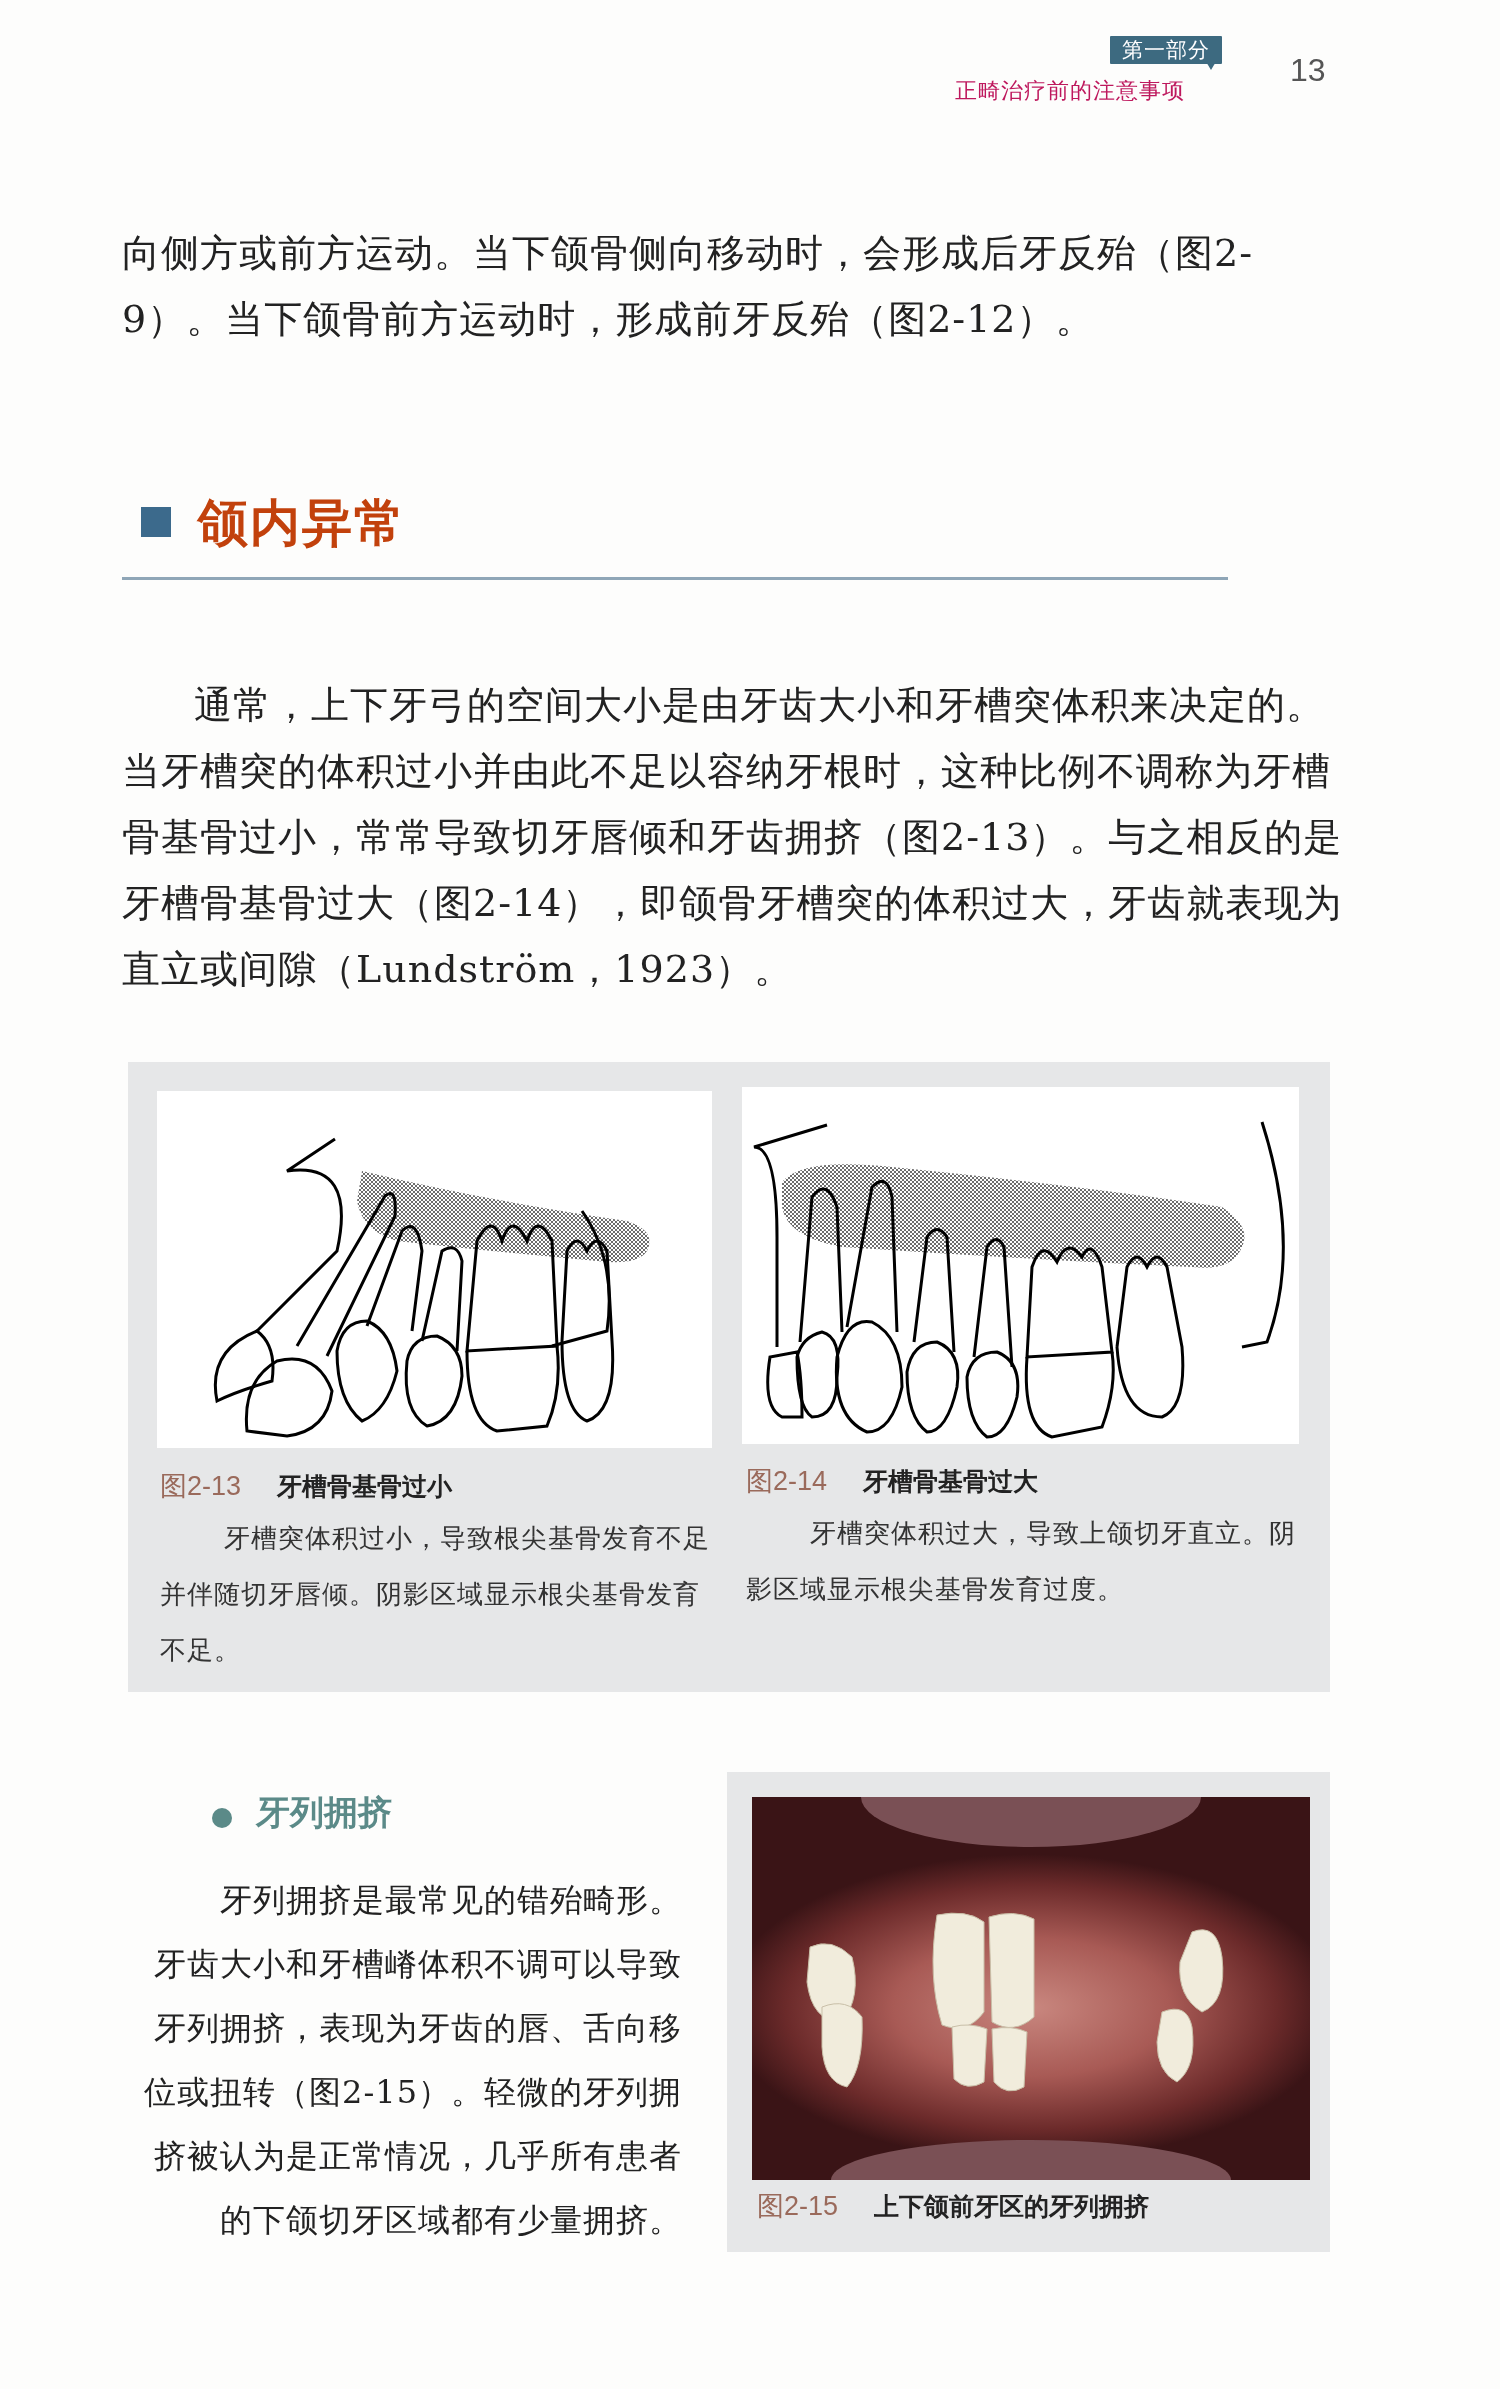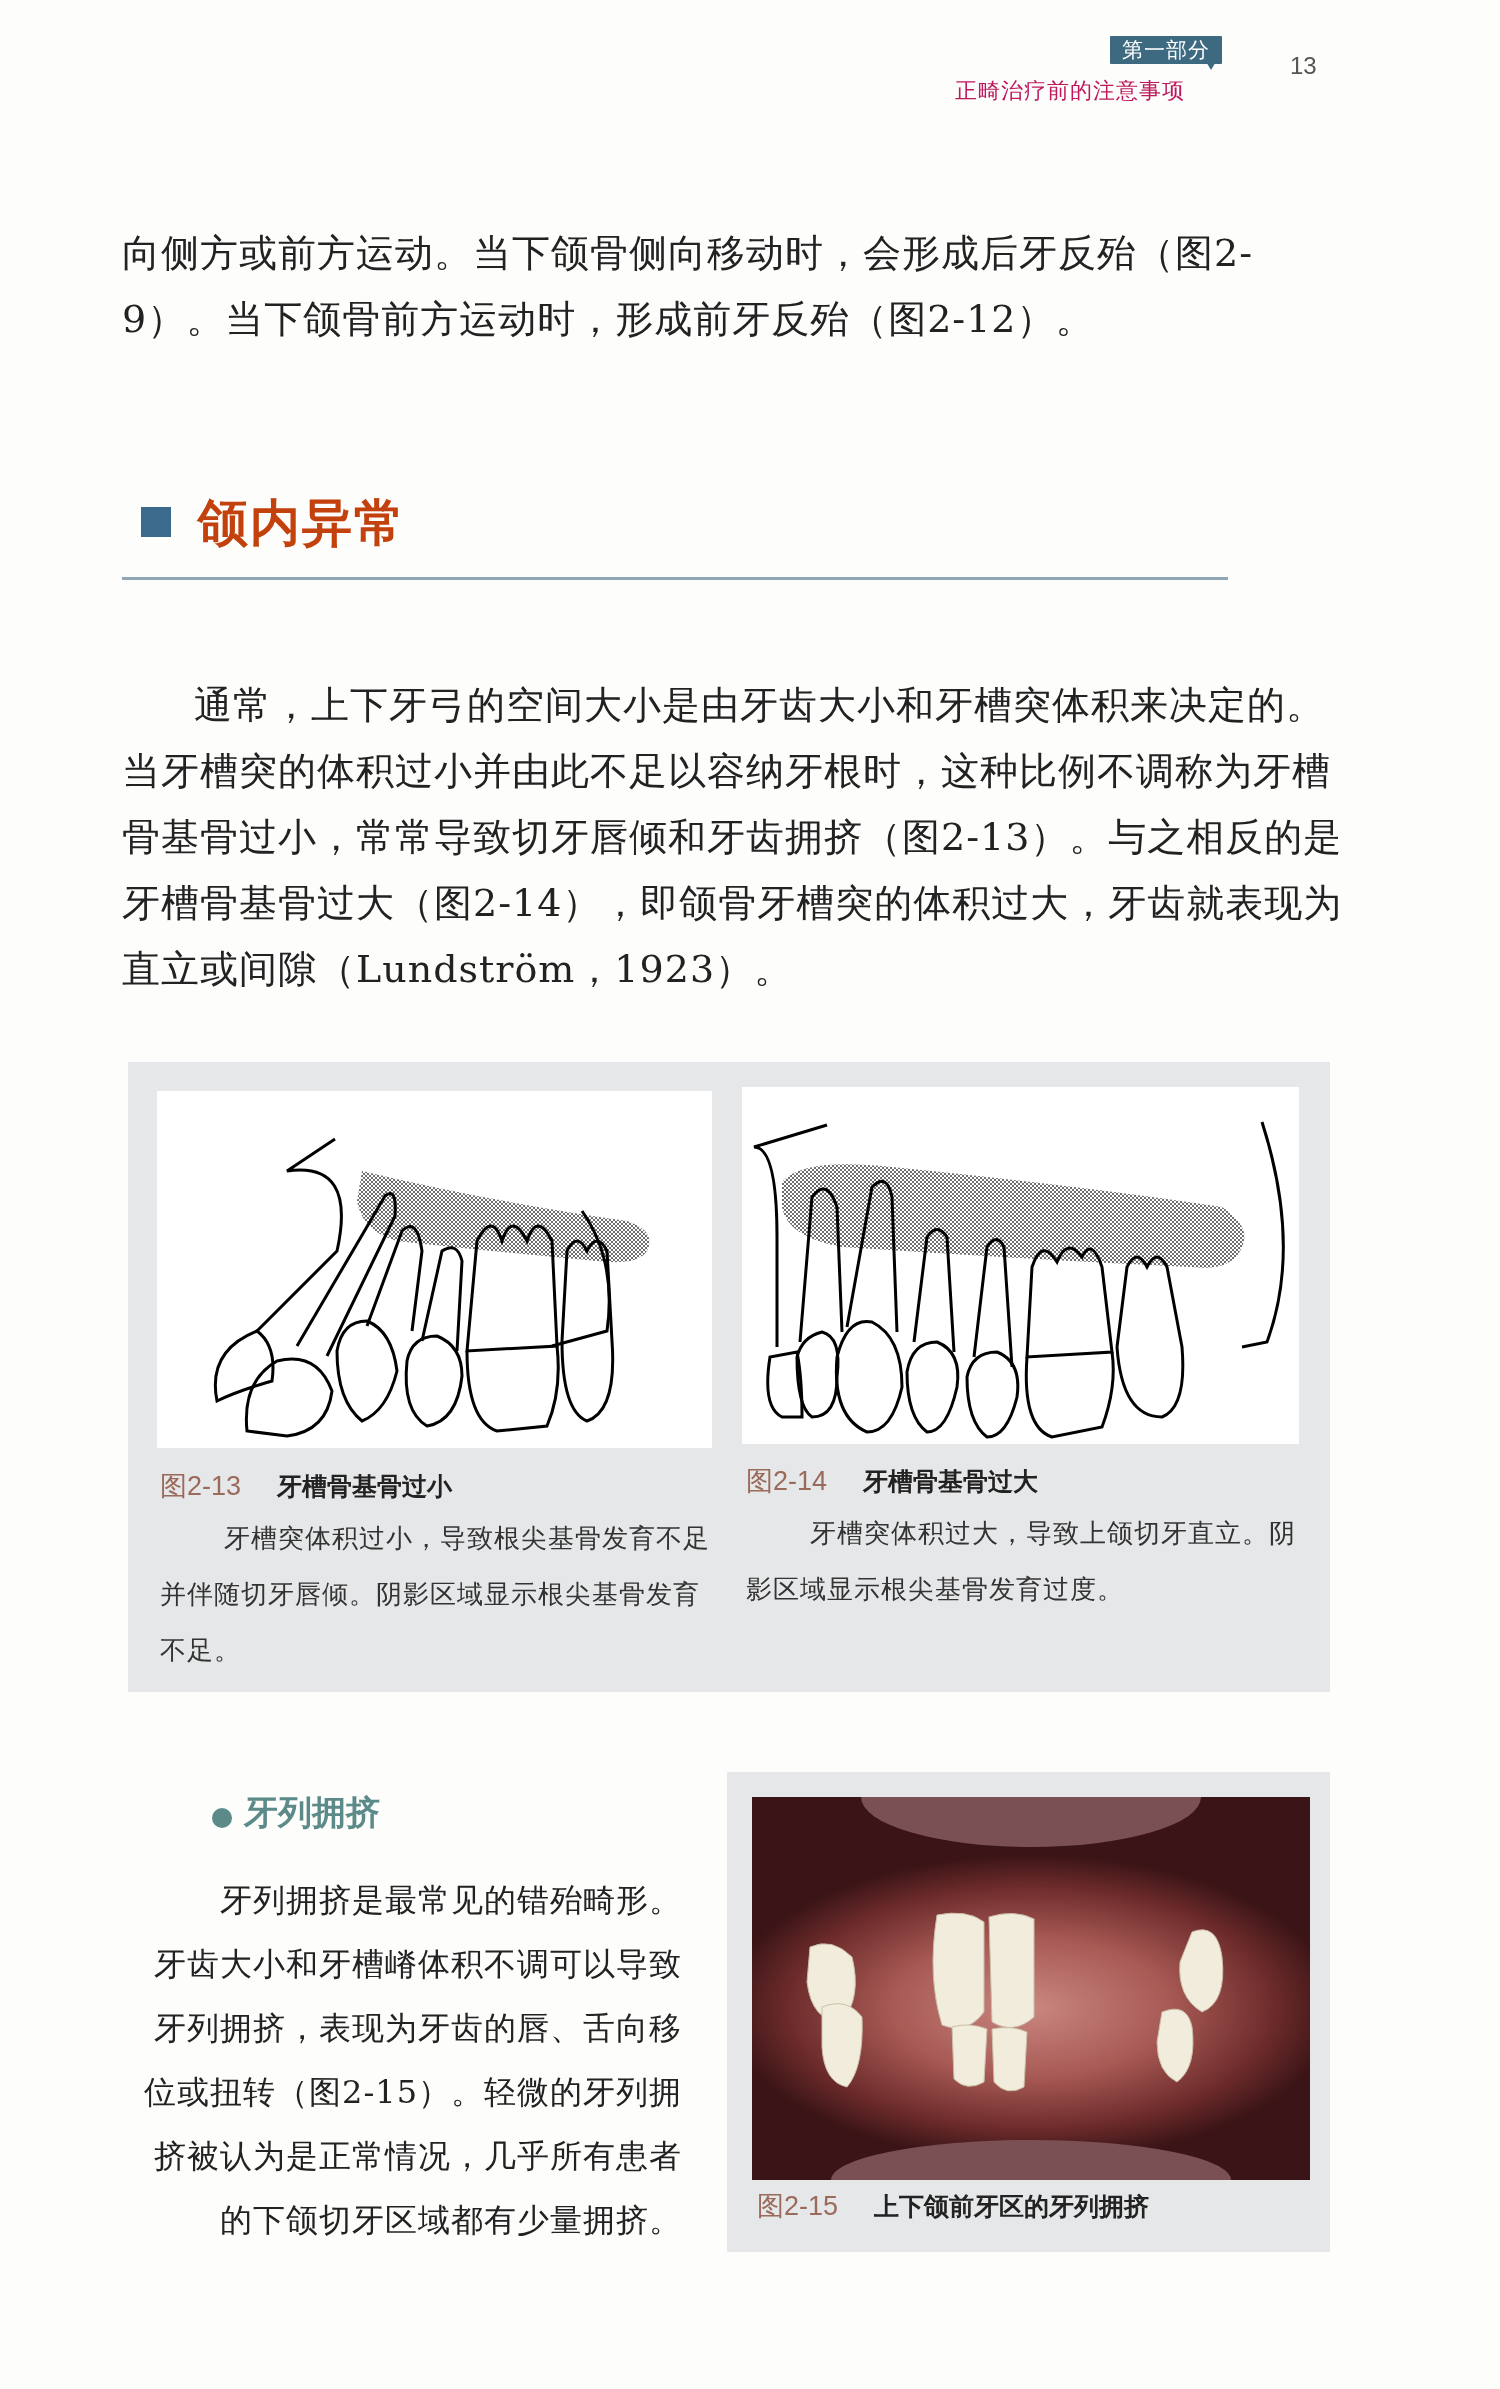--- a/index.html
+++ b/index.html
@@ -4,21 +4,21 @@
 <style>
   html,body{margin:0;padding:0;}
   body{width:1500px;height:2389px;background:#fdfdfc;position:relative;overflow:hidden;
        font-family:"DejaVu Serif","Liberation Serif",serif;color:#222;}
   .abs{position:absolute;}
   
   .badge{left:1110px;top:36px;width:112px;height:28px;background:#3d6a80;border-radius:1px;
          color:#fff;font-family:"DejaVu Sans","Liberation Sans",sans-serif;font-size:21px;line-height:28px;text-align:center;letter-spacing:1px;}
   .badge-tail{left:1205px;top:60px;width:0;height:0;border-left:6px solid transparent;border-right:6px solid transparent;border-top:10px solid #3d6a80;}
   .chapter{left:955px;top:76px;font-size:22px;color:#be185d;letter-spacing:1px;}
-  .pagenum{left:1290px;top:52px;font-family:"Liberation Sans","DejaVu Sans",sans-serif;font-size:24px;color:#555;}
+  .pagenum{left:1290px;top:52px;font-family:"Liberation Sans","DejaVu Sans",sans-serif;font-size:32px;color:#555;}
   
   .para{font-size:38px;line-height:66px;color:#222;letter-spacing:1px;}
   .p1{left:122px;top:220px;width:1230px;}
   .p2{left:122px;top:672px;width:1230px;text-indent:72px;}
   
   .h-square{left:141px;top:507px;width:30px;height:30px;background:#3c6a8c;}
   .h-text{left:198px;top:490px;font-size:50px;font-weight:bold;color:#c2410c;letter-spacing:2px;}
   .h-rule{left:122px;top:577px;width:1106px;height:3px;background:#8fa6b7;}
   
   .figbox{left:128px;top:1062px;width:1202px;height:630px;background:#e6e7e8;}
@@ -27,21 +27,21 @@
   .img14{left:742px;top:1087px;width:557px;height:357px;}
   .cap-no{font-family:"Liberation Sans","DejaVu Sans",sans-serif;color:#9a6a5b;font-size:27px;}
   .cap-title{font-family:Liberation Serif, serif;font-weight:bold;font-size:25px;color:#222;margin-left:36px;}
   .cap13{left:160px;top:1468px;}
   .cap14{left:746px;top:1463px;}
   .capdesc{font-size:26px;line-height:56px;color:#333;text-indent:64px;letter-spacing:1px;}
   .desc13{left:160px;top:1510px;width:560px;}
   .desc14{left:746px;top:1505px;width:560px;}
   
   .bullet{left:212px;top:1808px;width:20px;height:20px;border-radius:50%;background:#5b8a88;}
-  .sub-h{left:244px;top:1790px;font-family:"DejaVu Sans","Liberation Sans",sans-serif;font-weight:bold;font-size:34px;color:#5b8a88;}
+  .sub-h{left:256px;top:1790px;font-family:"DejaVu Sans","Liberation Sans",sans-serif;font-weight:bold;font-size:34px;color:#5b8a88;}
   .p3{left:137px;top:1868px;width:545px;font-size:32px;line-height:64px;text-indent:72px;letter-spacing:1px;text-align:right;}
   
   .figbox2{left:727px;top:1772px;width:603px;height:480px;background:#e6e7e8;}
   .photo{left:752px;top:1797px;width:558px;height:383px;
          background:radial-gradient(ellipse 55% 40% at 50% 55%, #c9877f 0%, #a85a55 45%, #6b2a2a 80%, #3a1416 100%);}
   .cap15{left:757px;top:2188px;}
   svg{display:block;}
 </style>
 </head>
 <body>

